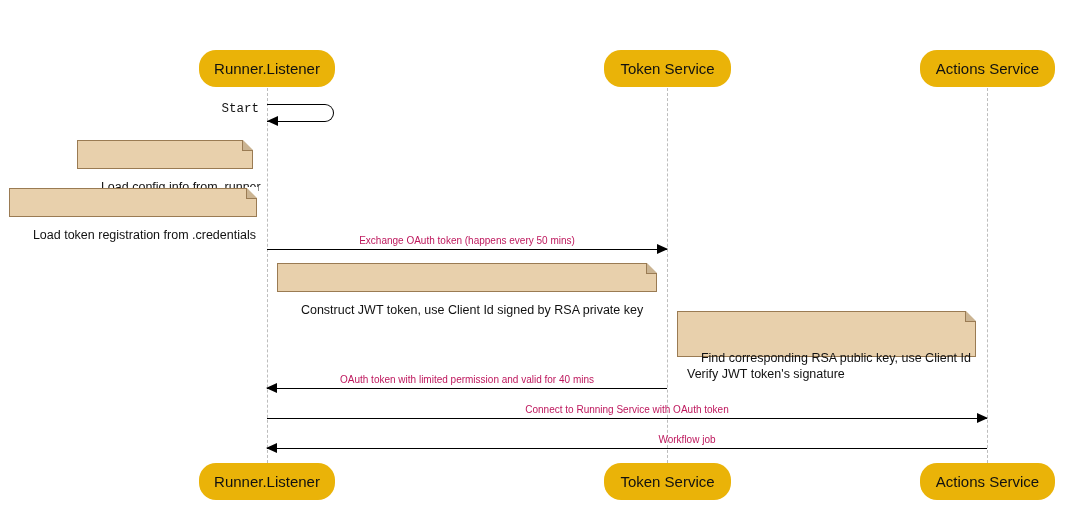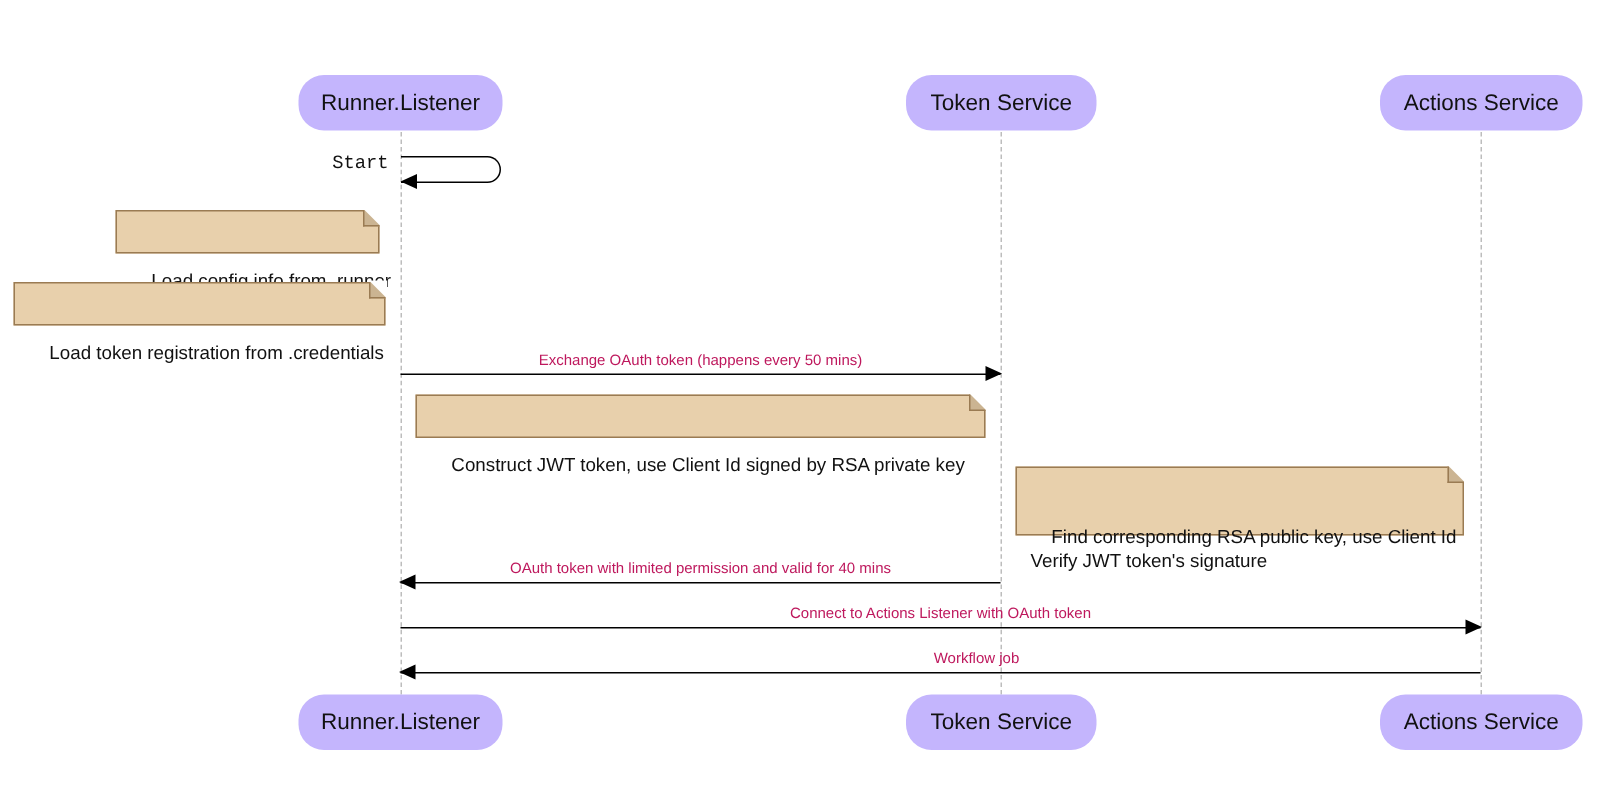--- a/index.html
+++ b/index.html
@@ -22,21 +22,21 @@
 
   
   .lifeline{
     position:absolute;top:88px;width:0;height:375px;
     border-left:1px dashed #bdbdbd;
   }
 
   
   .participant{
     position:absolute;height:37px;
-    background:#c4b5fd;
+    background:#eab308;
     border-radius:17px;
     display:flex;align-items:center;justify-content:center;
     font-size:15px;color:#111111;
     box-sizing:border-box;
     white-space:nowrap;
   }
 
   
   .note{
     position:absolute;
@@ -174,22 +174,22 @@
 
   <div class="msg left" style="left:267px;top:388px;width:400px;">
     <div class="line"></div>
     <div class="head"></div>
     <div class="label center">OAuth token with limited permission and valid for 40 mins</div>
   </div>
 
   <div class="msg right" style="left:267px;top:418px;width:720px;">
     <div class="line"></div>
     <div class="head"></div>
-    <div class="label center">Connect to Actions Listener with OAuth token</div>
+    <div class="label center">Connect to Running Service with OAuth token</div>
   </div>
 
   <div class="msg left" style="left:267px;top:448px;width:720px;">
     <div class="line"></div>
     <div class="head"></div>
-    <div class="label anchored" style="left:384px;text-align:right;">Workflow job</div>
+    <div class="label anchored" style="left:420px;text-align:right;">Workflow job</div>
   </div>
 
 </div>
 
 </body></html>

